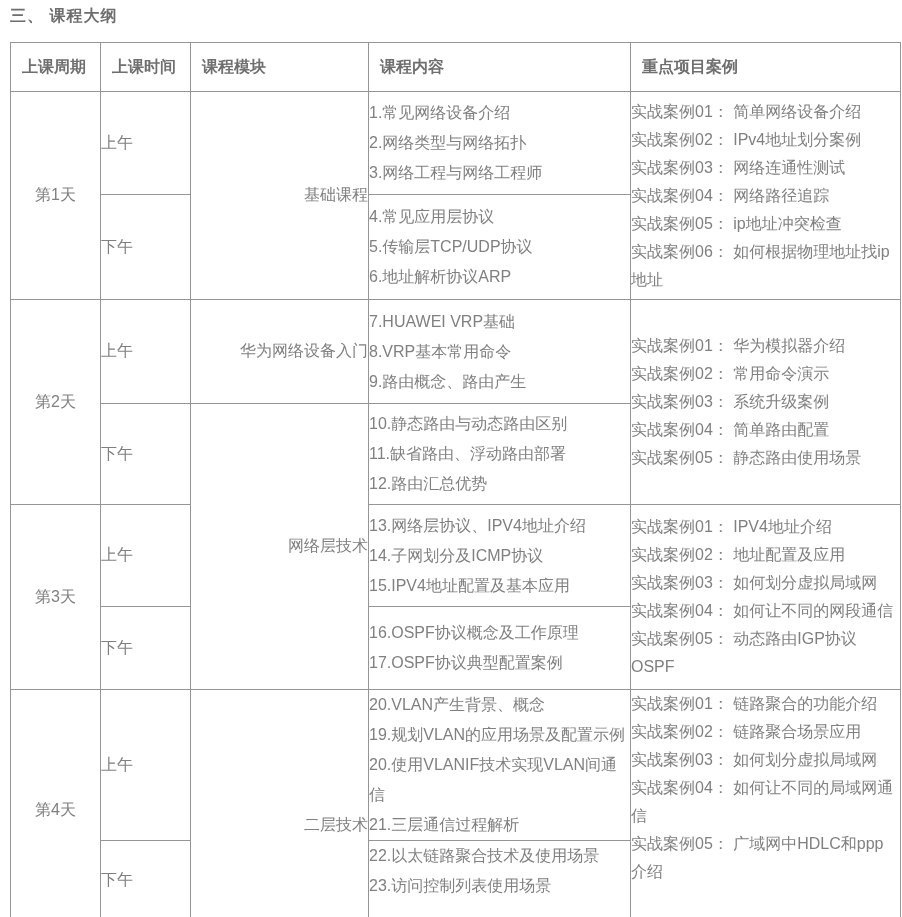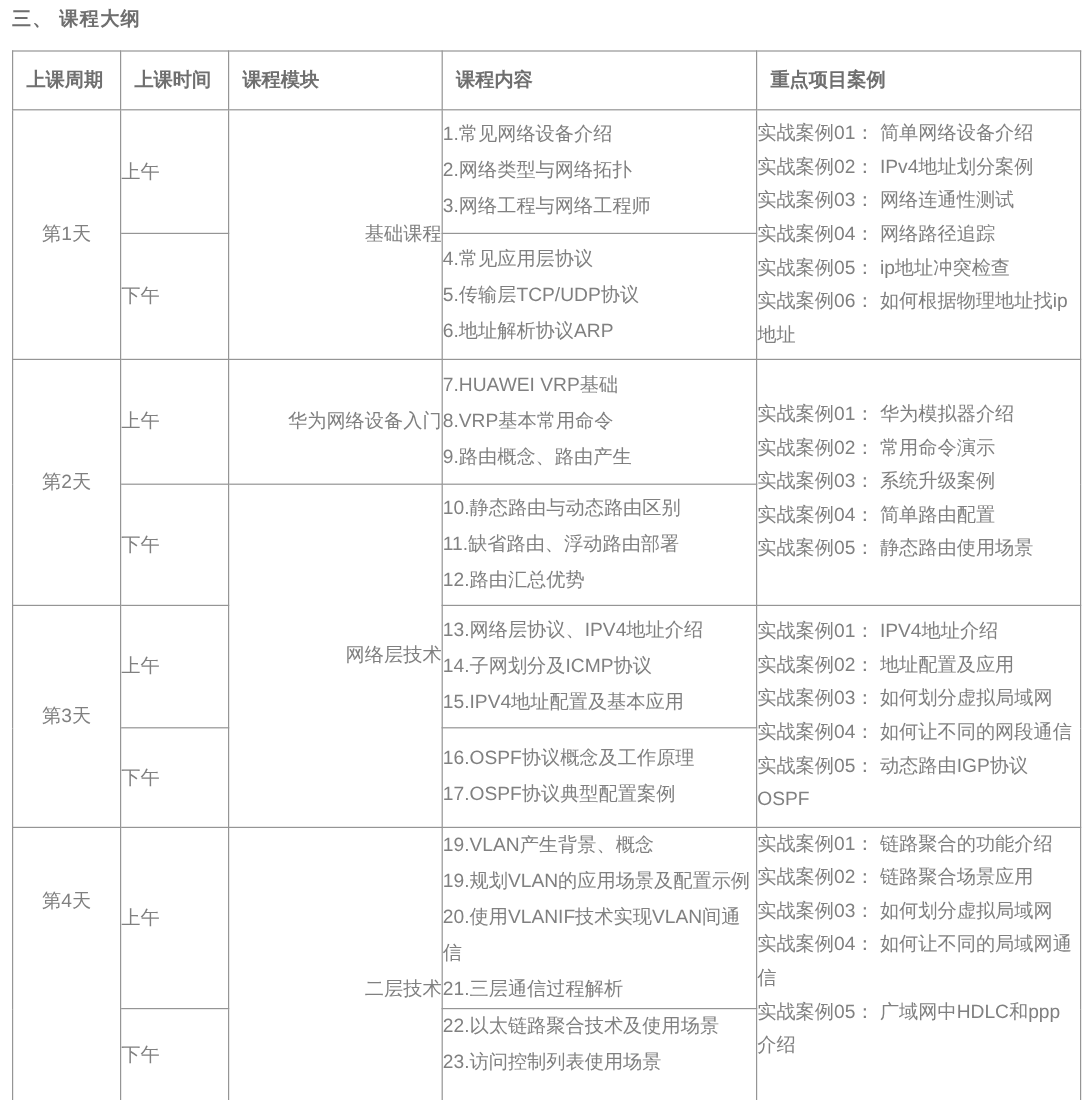--- a/index.html
+++ b/index.html
@@ -36,21 +36,21 @@
   td.day{text-align:center;}
   td.time{padding-left:13px;}
   td.module{padding-left:12px;text-align:right;}
   td.content{padding-left:10px;}
   td.cases{padding-left:10px;}
   td.content .line{line-height:30px;white-space:nowrap;}
   td.cases .line{line-height:28px;white-space:nowrap;}
   .va-top{vertical-align:top !important;}
   .pt16{padding-top:16px;}
   .pt11{padding-top:11px;}
-  .push-day4{margin-top:47px;line-height:30px;}
+  .push-day4{margin-top:105px;line-height:30px;}
   .push-module4{margin-top:120px;line-height:30px;}
   .push-time4pm{margin-top:24px;line-height:30px;}
   tr.h103{height:103px;} tr.h105{height:105px;}
   tr.h104{height:104px;} tr.h101{height:101px;}
   tr.h102{height:102px;} tr.h83{height:83px;}
   tr.h150{height:150px;} tr.h110{height:110px;}
 </style>
 </head>
 <body>
 
@@ -159,21 +159,21 @@
 
       <tr class="h150">
         <td class="day va-top" rowspan="2">
           <div class="push-day4">第4天</div>
         </td>
         <td class="time">上午</td>
         <td class="module va-top" rowspan="2">
           <div class="push-module4">二层技术</div>
         </td>
         <td class="content">
-            <div class="line">19.VLAN产生背景、概念</div>
+            <div class="line">20.VLAN产生背景、概念</div>
             <div class="line">19.规划VLAN的应用场景及配置示例</div>
             <div class="line">20.使用VLANIF技术实现VLAN间通</div>
             <div class="line">信</div>
             <div class="line">21.三层通信过程解析</div>
           </td>
         <td class="cases va-top pt16" rowspan="2">
             <div class="line">实战案例01： 链路聚合的功能介绍</div>
             <div class="line">实战案例02： 链路聚合场景应用</div>
             <div class="line">实战案例03： 如何划分虚拟局域网</div>
             <div class="line">实战案例04： 如何让不同的局域网通</div>

